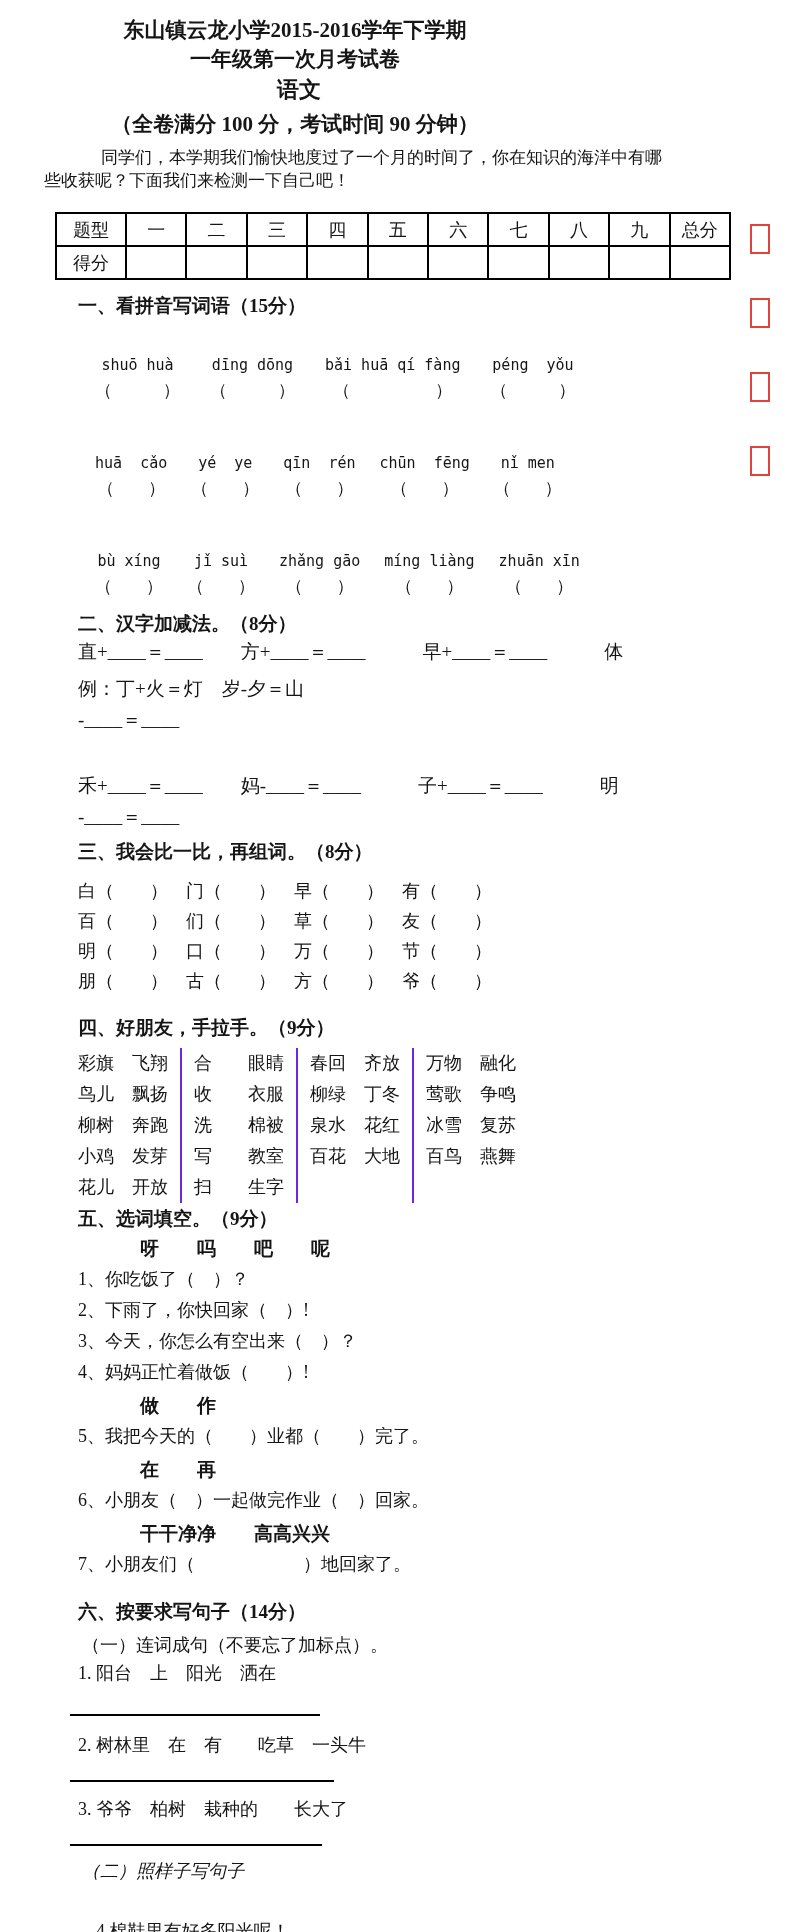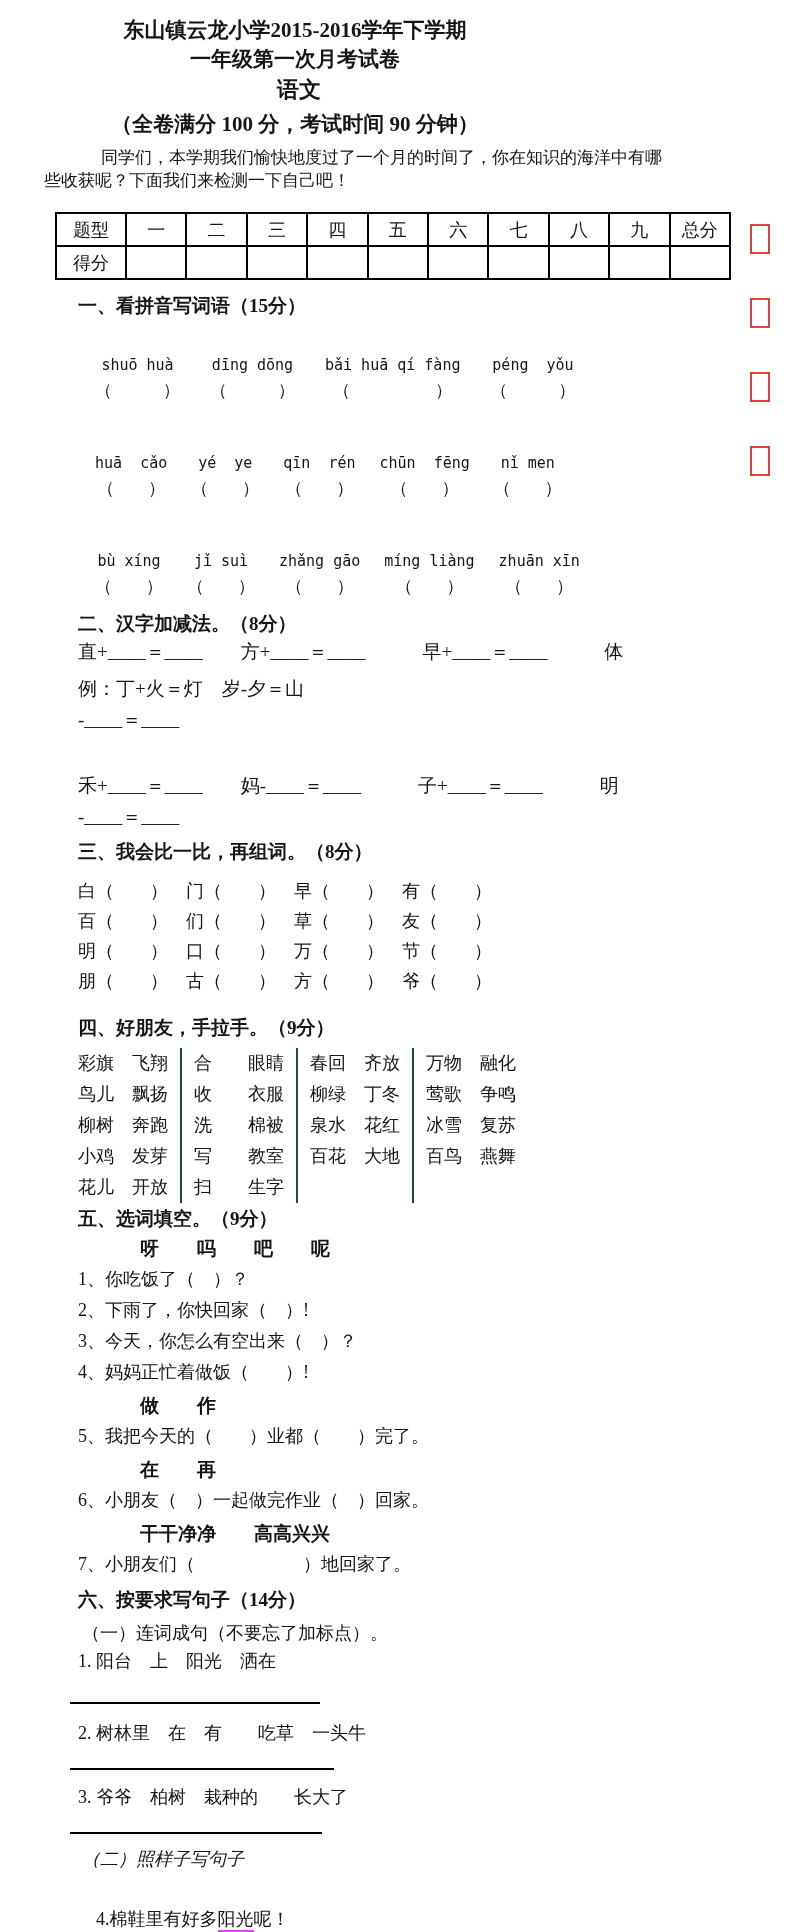--- a/index.html
+++ b/index.html
@@ -31,28 +31,28 @@
   .br { font-size:17px; line-height:26px; white-space:pre; }
   .h2 { margin-top:12px; }
   .s2-line { margin-left:78px; font-size:19px; line-height:31px; white-space:pre; }
   .s2-ex { margin-top:6px; }
   .gapup { margin-top:35px; }
   .h3 { margin-top:8px; }
   .s3-rows { margin-top:12px; }
   .s3-row { margin-left:78px; font-size:18px; line-height:30px; white-space:pre; }
   .h4 { margin-top:20px; }
   .match { display:flex; margin:8px 0 0 78px; }
-  .mg { padding:0 12px; border-right:2px solid #14532d; }
+  .mg { padding:0 12px; border-right:2px solid #6d28d9; }
   .mg:first-child { padding-left:0; }
   .mg:last-child { border-right:none; }
   .mg-line { font-size:18px; line-height:31px; min-height:31px; white-space:pre; }
   .h5 { margin-top:4px; }
   .bank { margin-left:140px; margin-top:2px; font-size:19px; font-weight:bold; line-height:31px; white-space:pre; }
   .q { margin-left:78px; font-size:18px; line-height:31px; white-space:pre; }
-  .h6 { margin-top:8px; }
+  .h6 { margin-top:20px; }
   .sublabel { margin:8px 0 0 82px; font-size:18px; line-height:26px; white-space:pre; }
   .sent { margin-left:78px; font-size:18px; line-height:26px; white-space:pre; }
   .sent.m1 { margin-top:2px; }
   .ansline { height:0; border-top:2px solid #000; margin-left:70px; }
   .al1 { width:250px; margin-top:28px; }
   .al2 { width:264px; margin-top:22px; }
   .al3 { width:252px; margin-top:22px; }
   .i2 { margin-top:16px; }
   .i3 { margin-top:14px; }
   .sub2 { margin-top:12px;font-style:italic; }

